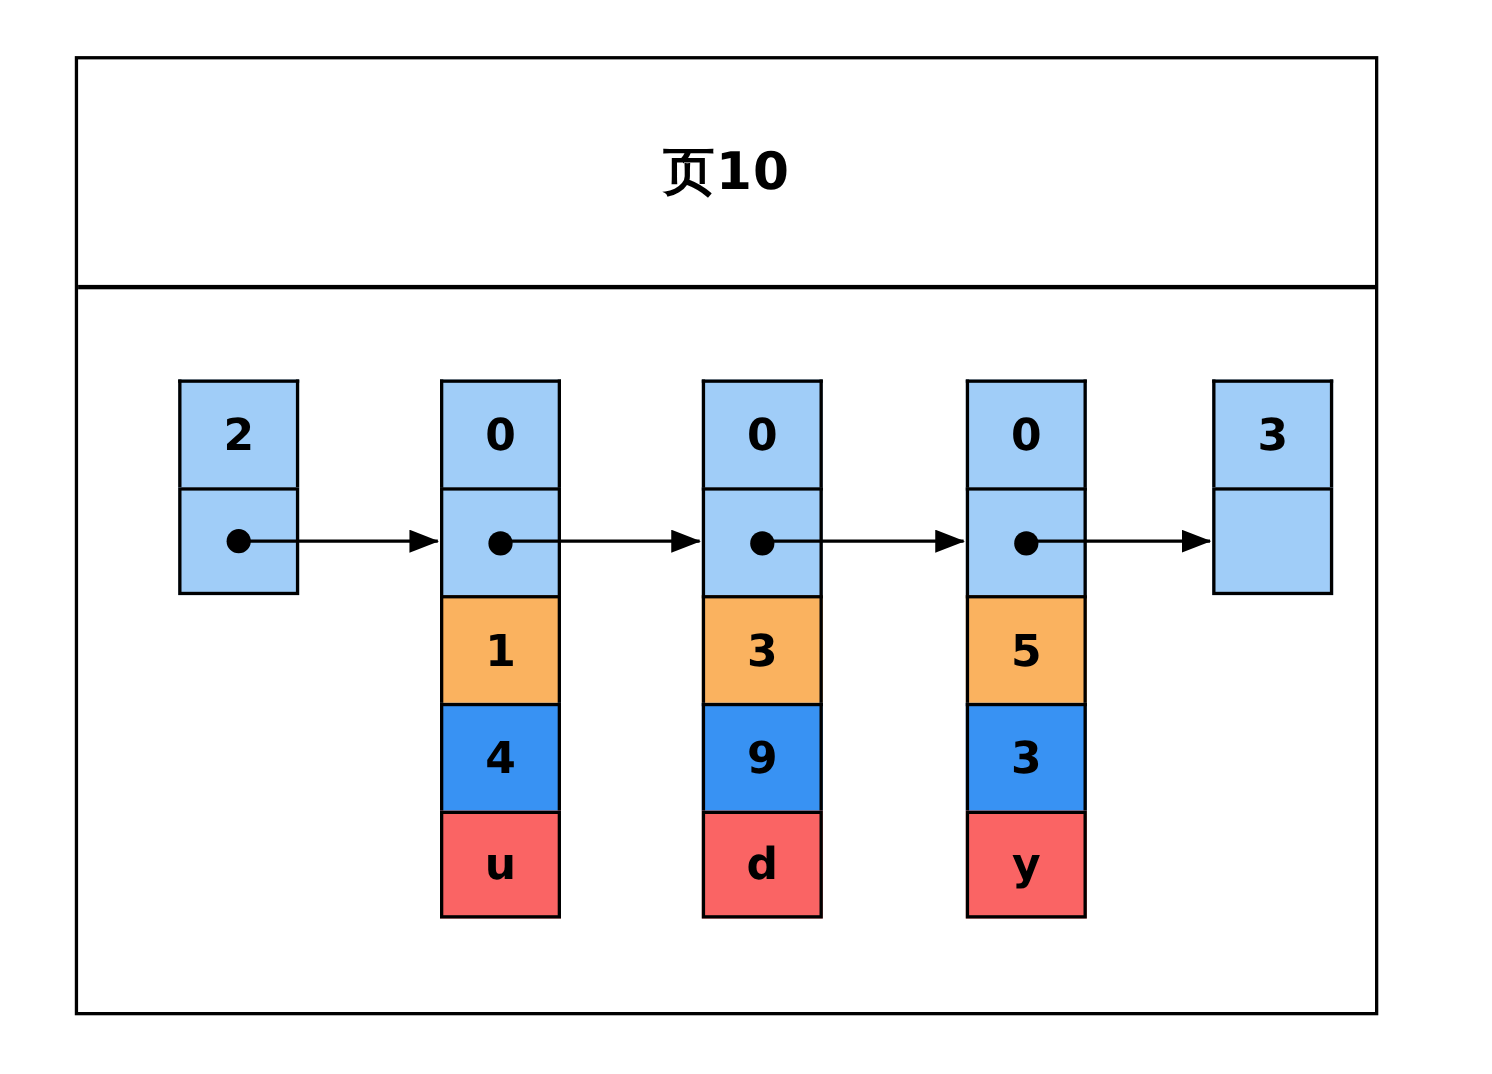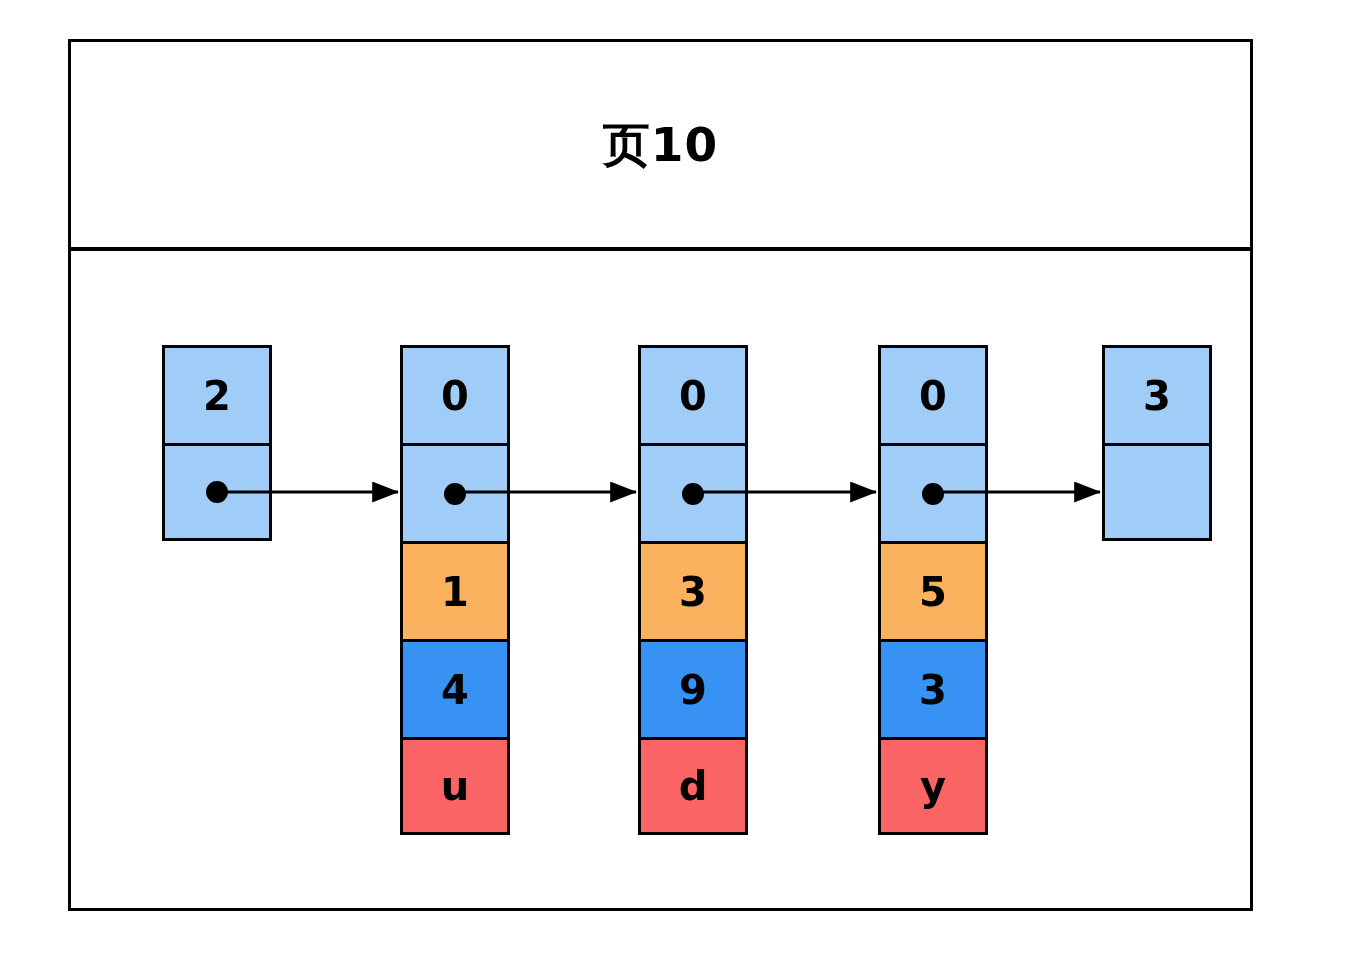--- a/index.html
+++ b/index.html
@@ -14,21 +14,21 @@
     position: relative;
     width: 1356px;
     height: 976px;
     background: #ffffff;
     overflow: hidden;
   }
   
   #page-frame {
     position: absolute;
     left: 68px;
-    top: 39px;
+    top: 51px;
     width: 1185px;
     height: 872px;
     border: 3px solid #000000;
     box-sizing: border-box;
     background: #ffffff;
   }
   #title-band {
     position: absolute;
     left: 0;
     top: 0;

